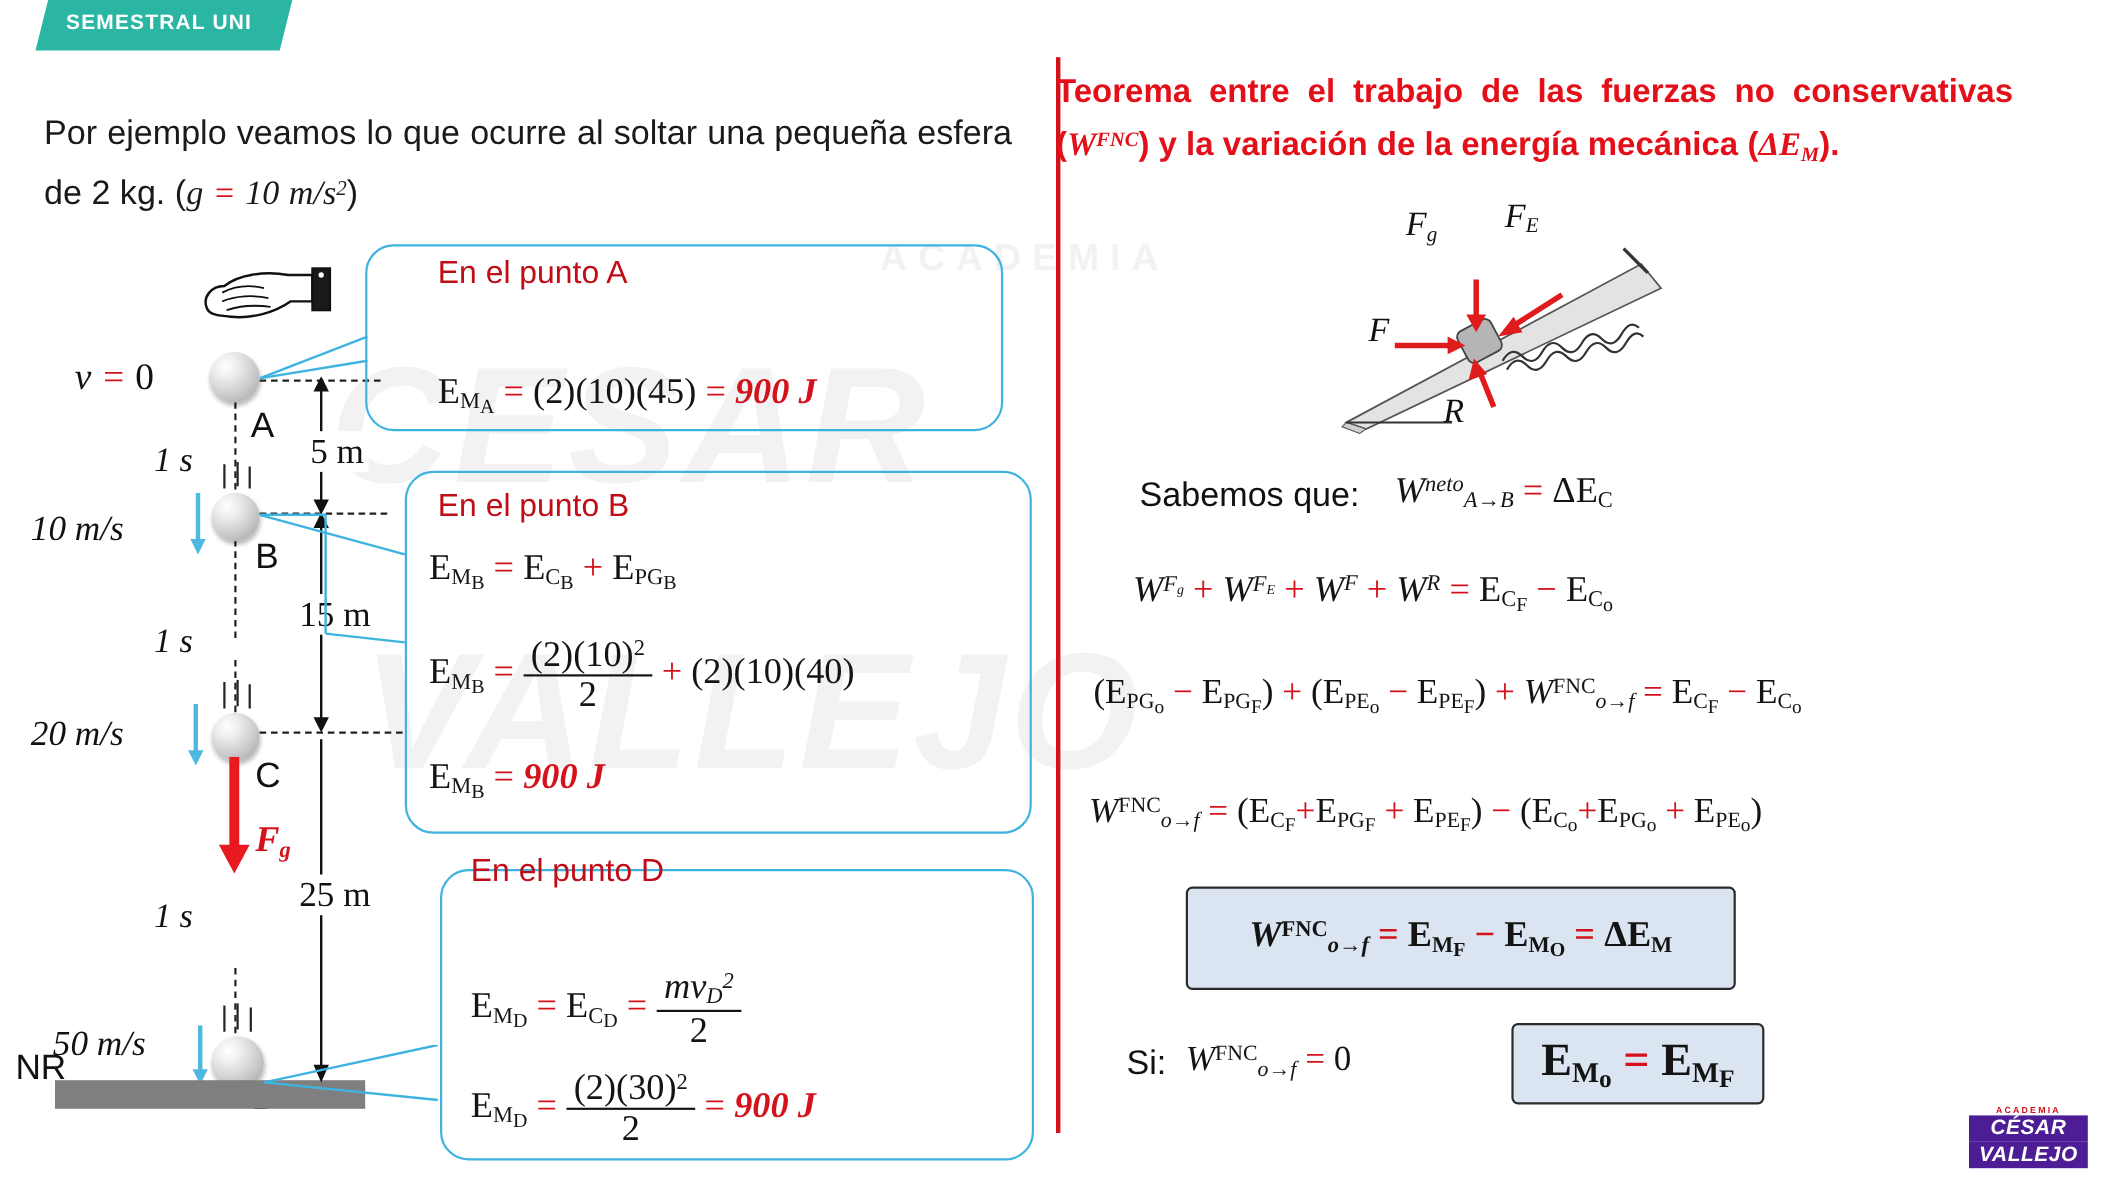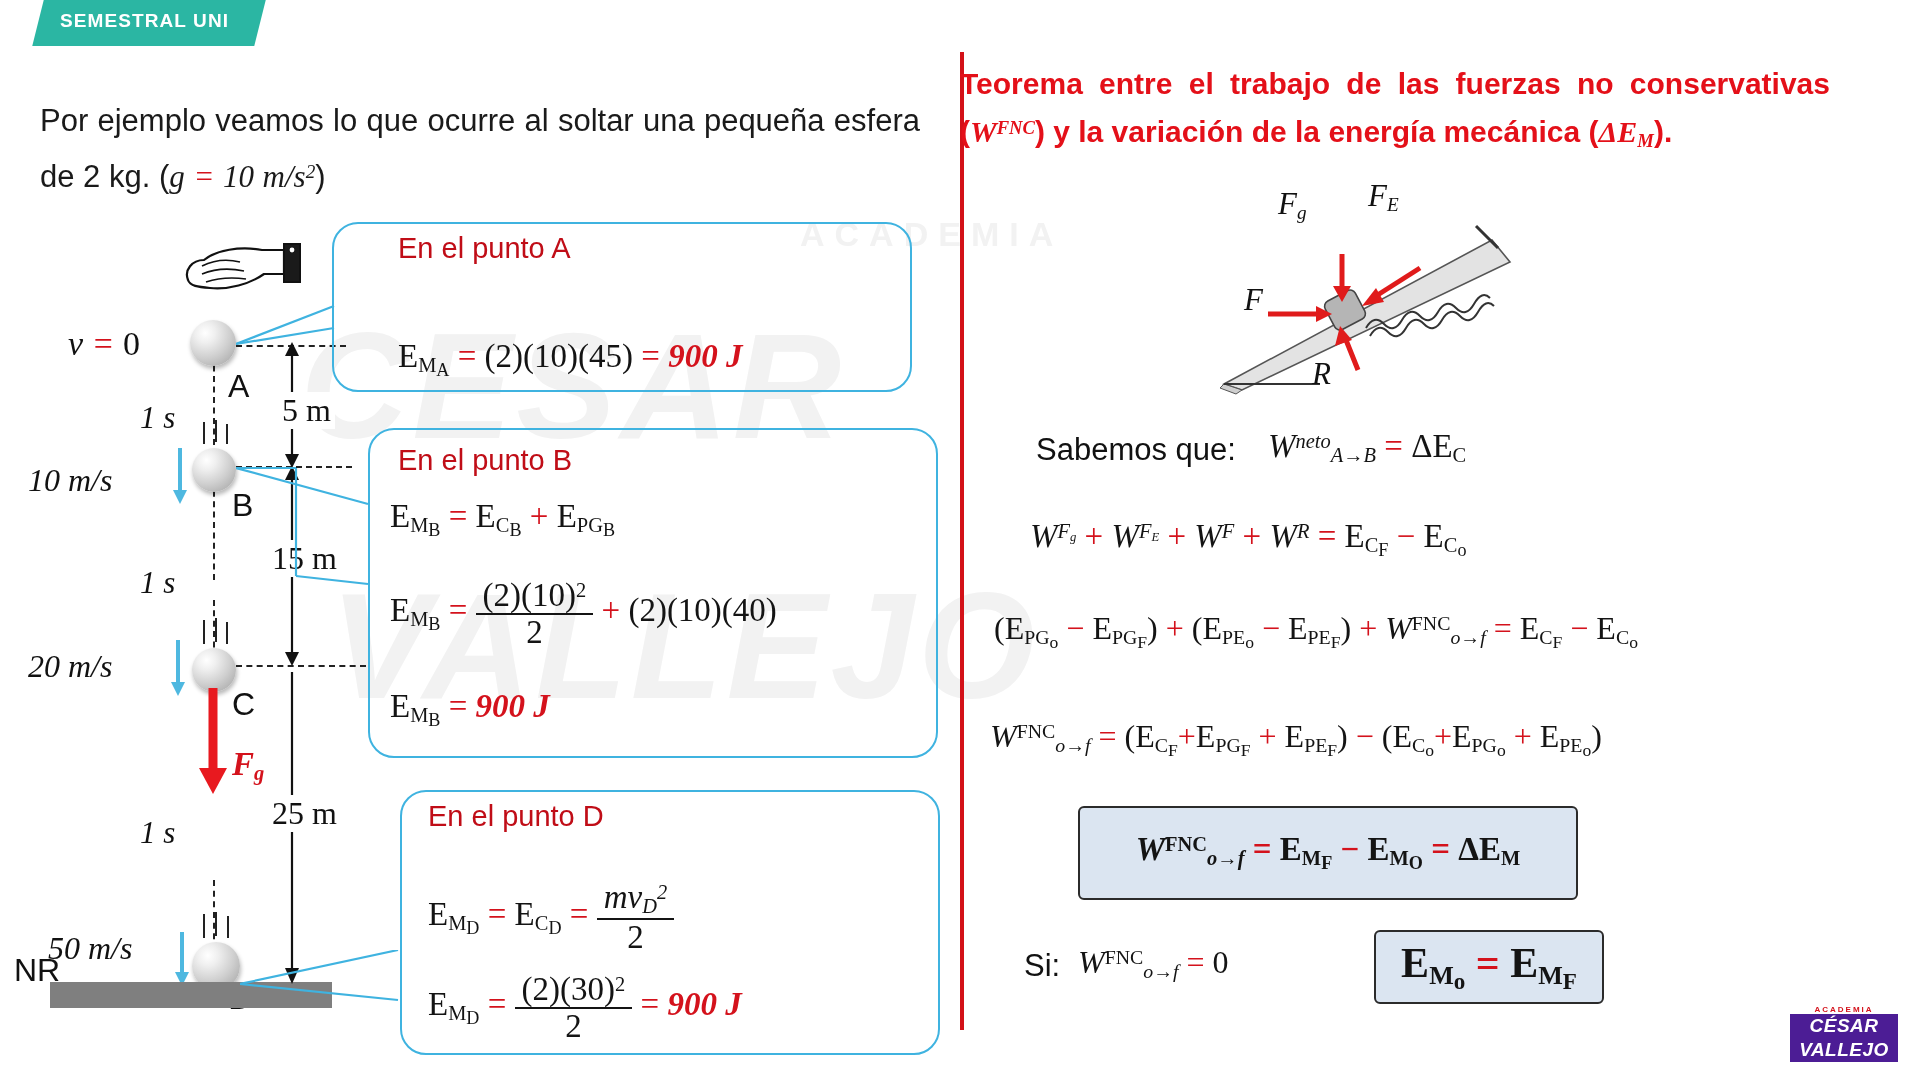--- a/index.html
+++ b/index.html
@@ -267,21 +267,21 @@
     <span>E</span><sub>M</sub><sub class="sub2">B</sub>
     <span class="red">=</span>
     <span class="red bold ital">900 J</span>
   </div>
 
   <div class="callout" style="left:400px; top:790px; width:540px; height:265px;"></div>
   <svg style="position:absolute; left:240px; top:950px;" width="162" height="60">
     <path d="M0 34 L158 0" stroke="#3fb3e0" stroke-width="2.2" fill="none"></path>
     <path d="M0 34 L158 50" stroke="#3fb3e0" stroke-width="2.2" fill="none"></path>
   </svg>
-  <div class="callout-title" style="left:428px; top:800px;">En el punto D</div>
+  <div class="callout-title" style="left:428px; top:776px;">En el punto D</div>
 
   <div class="eq" style="left:428px; top:862px; font-size:33px;margin-top:18px;">
     <span>E</span><sub>M</sub><sub class="sub2">D</sub>
     <span class="red">=</span>
     <span>E</span><sub>C</sub><sub class="sub2">D</sub>
     <span class="red">=</span>
     <span class="frac">
       <span class="num ital"><span>mv</span><sub>D</sub><sup>2</sup></span>
       <span class="den">2</span>
     </span>

